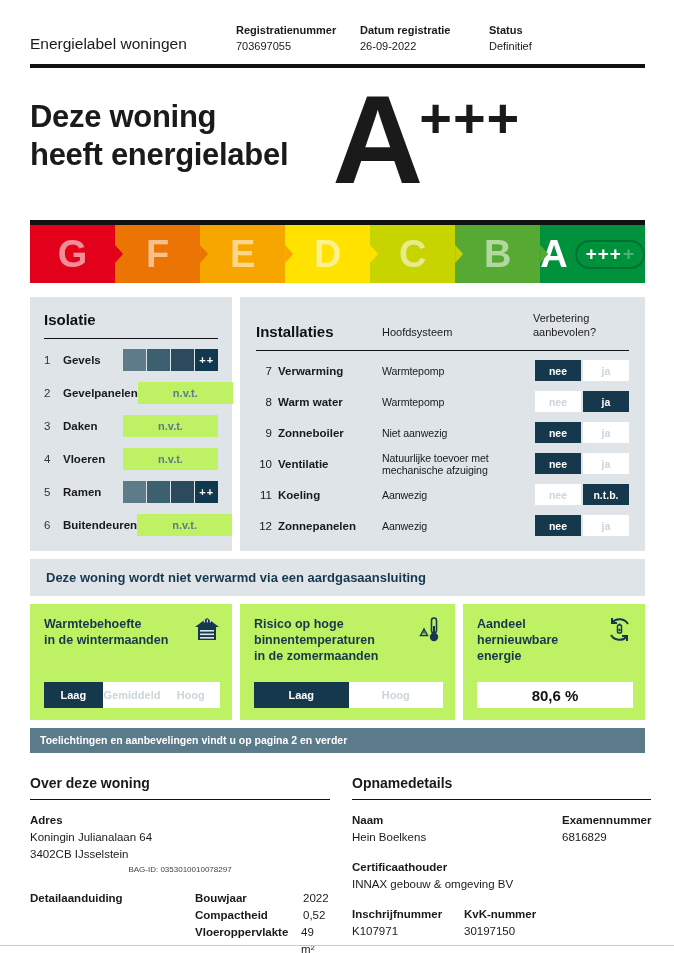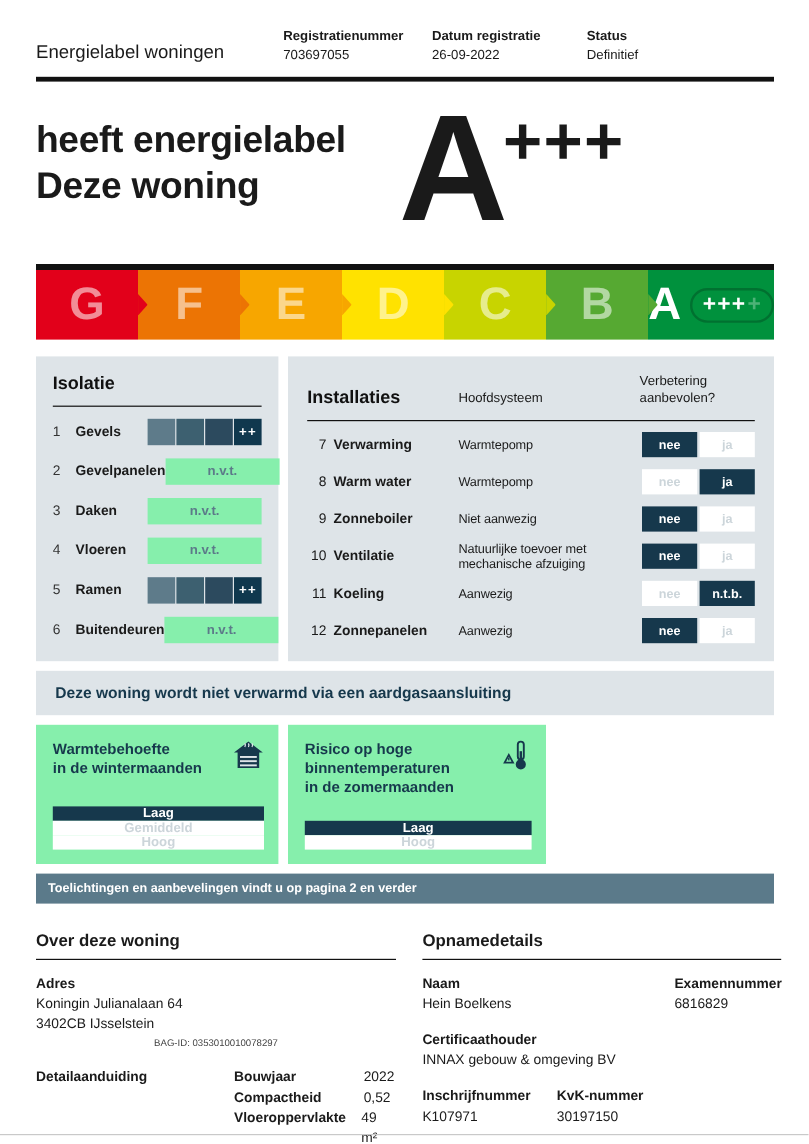--- a/index.html
+++ b/index.html
@@ -38,46 +38,46 @@
   .panel { background:#dee4e8; }
   .row2 { display:flex; gap:8px; margin-top:14px; }
   .p-iso { width:202px; padding:14px 14px 10px 14px; }
   .p-inst { flex:1; padding:14px 16px 10px 16px; }
   .p-title { font-size:15px; font-weight:bold; color:#111; }
   .p-rule { border:none; border-top:1.6px solid #111; margin:10px 0 4px 0; }
 
   .iso-row { display:grid; grid-template-columns:14px 1fr 95px; align-items:center; height:33px; font-size:11.5px; }
   .iso-num { color:#333; }
   .iso-label { font-weight:bold; padding-left:5px; }
-  .nvt { background:#86efac; height:22px; display:flex; align-items:center; justify-content:center; font-weight:bold; font-size:11px; color:#5c7a89; }
+  .nvt { background:#bef264; height:22px; display:flex; align-items:center; justify-content:center; font-weight:bold; font-size:11px; color:#5c7a89; }
   .isobar { display:flex; gap:1.5px; height:22px; }
   .isobar div { flex:1; }
   .isobar .last { display:flex; align-items:center; justify-content:center; color:#fff; font-weight:bold; font-size:11px; letter-spacing:1px; }
 
   .inst-head { display:grid; grid-template-columns:126px 1fr 96px; align-items:flex-end; }
   .inst-head .hs { font-size:11px; padding-bottom:2px; }
   .inst-head .vb { font-size:11px; line-height:14px; padding-bottom:1px; }
   .inst-row { display:grid; grid-template-columns:22px 104px 1fr 96px; align-items:center; height:31px; }
   .inst-num { font-size:11.5px; text-align:right; padding-right:6px; }
   .inst-label { font-size:11.5px; font-weight:bold; }
   .inst-sys { font-size:10.6px; letter-spacing:-0.1px; }
   .opts { display:flex; gap:2px; justify-content:flex-end; }
   .opt { width:46px; height:21px; display:flex; align-items:center; justify-content:center; background:#fff; color:#ccd5da; font-weight:bold; font-size:10.5px; }
   .opt.sel { background:#16384c; color:#fff; }
 
   
   .gas { margin-top:8px; background:#dee4e8; padding:11px 16px; font-size:13px; font-weight:bold; color:#16384c; }
 
   
   .kpis { display:flex; gap:8px; margin-top:8px; }
-  .kpi { background:#86efac; padding:12px 12px 12px 14px; height:116px; position:relative; display:flex; flex-direction:column; justify-content:space-between; }
+  .kpi { background:#bef264; padding:12px 12px 12px 14px; height:116px; position:relative; display:flex; flex-direction:column; justify-content:space-between; }
   .k1{width:202px}.k2{width:215px}.k3{flex:1}
   .kpi-title { font-size:12.5px; font-weight:bold; color:#16384c; line-height:16px; white-space:pre-line; padding-right:34px; }
   .kpi-icon { position:absolute; top:12px; right:12px; }
-  .seg-ctl { display:flex;flex-direction:column; }
+  .seg-ctl { display:flex; }
   .seg-ctl .sopt { flex:1; height:26px; display:flex; align-items:center; justify-content:center; background:#fff; color:#ccd5da; font-weight:bold; font-size:11px; }
   .seg-ctl .sopt.sel { background:#16384c; color:#fff; }
   .kpi-value { background:#fff; height:26px; display:flex; align-items:center; justify-content:center; font-size:15px; font-weight:bold; color:#111; }
 
   
   .toel { margin-top:8px; background:#5b7a8a; color:#fff; font-size:10.5px; font-weight:bold; padding:6px 10px 7px 10px; }
 
   
   .bottom { display:flex; margin-top:22px; gap:22px; }
   .bcol-l { width:300px; }
@@ -114,22 +114,22 @@
       <span>26-09-2022</span>
     </div>
     <div class="hdr-field hf4">
       <b>Status</b>
       <span>Definitief</span>
     </div>
   </div>
 
   <div class="hero">
     <div class="hero-txt">
+      <div>Deze woning</div>
       <div>heeft energielabel</div>
-      <div>Deze woning</div>
     </div>
     <div class="hero-a">
       <span class="big-a">A</span>
       <span class="big-plus">+++</span>
     </div>
   </div>
 
   <div class="scale-wrap">
     <div class="scale-top"></div>
     <div class="scale">
@@ -313,20 +313,36 @@
             <path d="M3.5 19.5 L7 13 L10.5 19.5 Z" fill="none" stroke="#16384c" stroke-width="1.5"></path>
             <rect x="6.4" y="15.3" width="1.2" height="2.4" fill="#16384c"></rect>
           </svg>
       </span>
       <div class="seg-ctl">
         <span class="sopt sel">Laag</span>
         <span class="sopt">Hoog</span>
       </div>
     </div>
 
+    <div class="kpi k3">
+      <div class="kpi-title">Aandeel hernieuwbare
+energie</div>
+      <span class="kpi-icon">
+        <svg width="27" height="27" viewBox="0 0 27 27">
+            <path d="M22 8 A 10 10 0 0 0 6 6.5" fill="none" stroke="#16384c" stroke-width="2"></path>
+            <path d="M6 2 L6 7 L11 7" fill="none" stroke="#16384c" stroke-width="2"></path>
+            <path d="M5 19 A 10 10 0 0 0 21 20.5" fill="none" stroke="#16384c" stroke-width="2"></path>
+            <path d="M21 25 L21 20 L16 20" fill="none" stroke="#16384c" stroke-width="2"></path>
+            <rect x="11.5" y="9" width="4" height="8" rx="1" fill="none" stroke="#16384c" stroke-width="1.5"></rect>
+            <rect x="12.7" y="7.5" width="1.6" height="1.5" fill="#16384c"></rect>
+            <circle cx="13.5" cy="14" r="1.2" fill="#16384c"></circle>
+          </svg>
+      </span>
+      <div class="kpi-value">80,6 %</div>
+    </div>
   </div>
 
   <div class="toel">Toelichtingen en aanbevelingen vindt u op pagina 2 en verder</div>
 
   <div class="bottom">
     <div class="bcol-l">
       <div class="b-title">Over deze woning</div>
       <hr class="b-rule">
       <div class="grp">
         <div class="lab">Adres</div>

